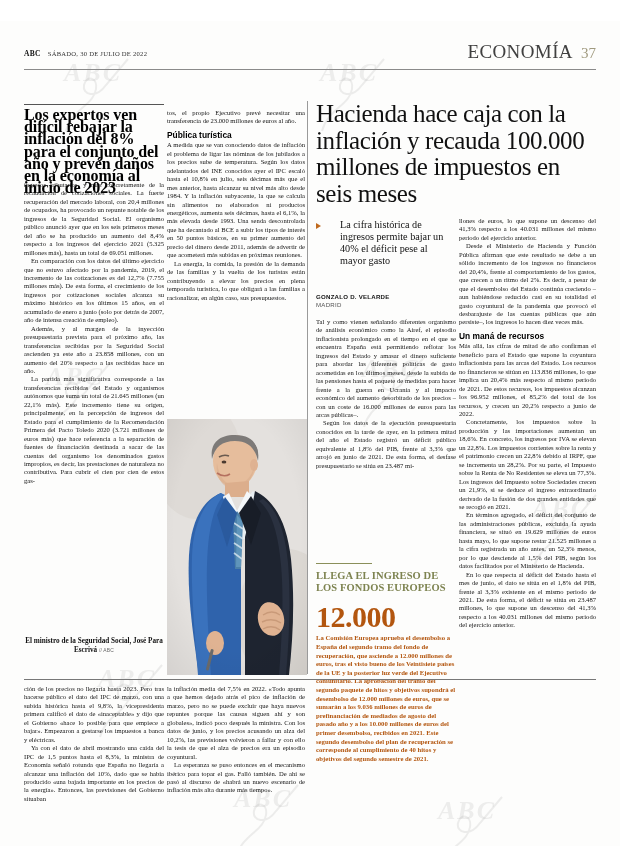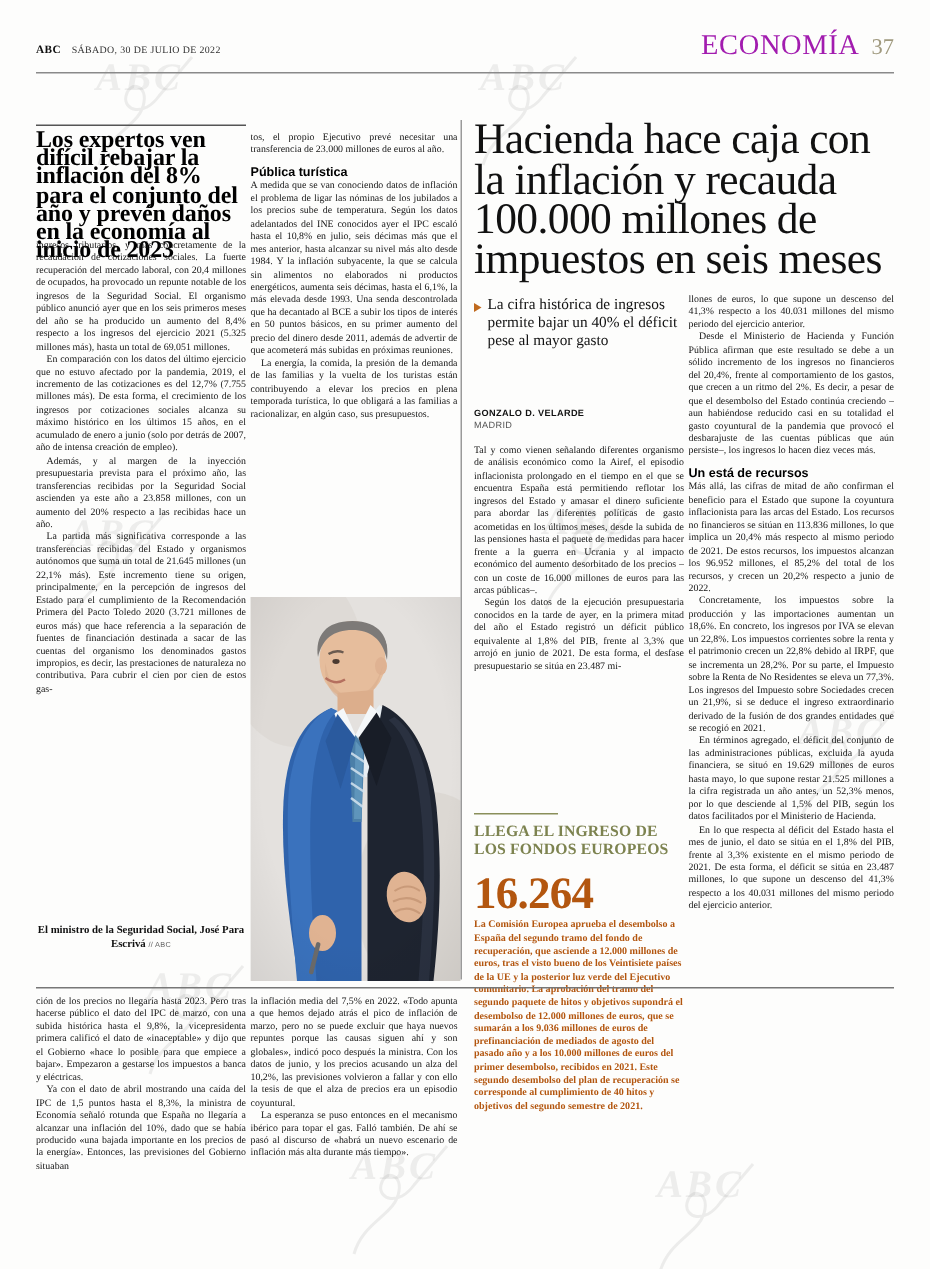--- a/index.html
+++ b/index.html
@@ -13,20 +13,21 @@
     position: relative;
     overflow: hidden;
     font-family: "Liberation Serif", "DejaVu Serif", serif;
     color: #1a1a1a;
   }
 
   .page {
     position: absolute;
     inset: 0;
     background: #fdfdfc;
+    margin-top: 21px;
   }
 
   
   .wm {
     position: absolute;
     color: rgba(120,120,120,0.13);
     font-family: "Liberation Serif", serif;
     font-weight: 700;
     font-style: italic;
     letter-spacing: 2px;
@@ -61,21 +62,21 @@
     color: #333;
   }
   .mast-right {
     position: absolute; right: 0; top: -6px;
     display: flex; align-items: baseline; gap: 8px;
   }
   .mast-section {
     font-family: "Liberation Serif", serif;
     font-size: 19px;
     letter-spacing: 0.4px;
-    color: #a21caf;
+    color: #404040;
   }
   .mast-page {
     font-family: "Liberation Serif", serif;
     font-size: 15px;
     color: #a09a7f;
     text-align: right;
   }
 
   
   .hrule {
@@ -122,28 +123,28 @@
     font-size: 16px;
     line-height: 12.2px;
     color: #000;
     letter-spacing: -0.1px;
   }
 
   
   .main-headline {
     font-family: "Liberation Serif", serif;
     font-weight: 400;
-    font-size: 29px;
+    font-size: 25px;
     line-height: 26.5px;
     color: #111;
     letter-spacing: -0.4px;
   }
   .kicker {
     display: flex;
-    gap: 4px;
+    gap: 19px;
     align-items: flex-start;
   }
   .kicker-bullet {
     flex: 0 0 auto;
     width: 0; height: 0;
     border-top: 3.4px solid transparent;
     border-bottom: 3.4px solid transparent;
     border-left: 5px solid #c06a1e;
     margin-top: 3.5px;
   }
@@ -395,28 +396,28 @@
   </div>
 
   <div class="col body-text" style="left:316px; top:297px; width:140px;">
     <p class="noindent">Tal y como vienen señalando diferentes organismo de análisis económico como la Airef, el episodio inflacionista prolongado en el tiempo en el que se encuentra España está permitiendo reflotar los ingresos del Estado y amasar el dinero suficiente para abordar las diferentes políticas de gasto acometidas en los últimos meses, desde la subida de las pensiones hasta el paquete de medidas para hacer frente a la guerra en Ucrania y al impacto económico del aumento desorbitado de los precios –con un coste de 16.000 millones de euros para las arcas públicas–.</p>
     <p>Según los datos de la ejecución presupuestaria conocidos en la tarde de ayer, en la primera mitad del año el Estado registró un déficit público equivalente al 1,8% del PIB, frente al 3,3% que arrojó en junio de 2021. De esta forma, el desfase presupuestario se sitúa en 23.487 mi-</p>
   </div>
 
   <div class="infobox" style="left:316px; top:542px; width:140px;">
     <div class="infobox-rule"></div>
     <div class="infobox-title">LLEGA EL INGRESO DE LOS FONDOS EUROPEOS</div>
-    <div class="infobox-number">16.264</div>
+    <div class="infobox-number">12.000</div>
     <div class="infobox-body">La Comisión Europea aprueba el desembolso a España del segundo tramo del fondo de recuperación, que asciende a 12.000 millones de euros, tras el visto bueno de los Veintisiete países de la UE y la posterior luz verde del Ejecutivo comunitario. La aprobación del tramo del segundo paquete de hitos y objetivos supondrá el desembolso de 12.000 millones de euros, que se sumarán a los 9.036 millones de euros de prefinanciación de mediados de agosto del pasado año y a los 10.000 millones de euros del primer desembolso, recibidos en 2021. Este segundo desembolso del plan de recuperación se corresponde al cumplimiento de 40 hitos y objetivos del segundo semestre de 2021.</div>
   </div>
 
   <div class="col body-text" style="left:459px; top:196px; width:137px;">
     <p class="noindent">llones de euros, lo que supone un descenso del 41,3% respecto a los 40.031 millones del mismo periodo del ejercicio anterior.</p>
     <p>Desde el Ministerio de Hacienda y Función Pública afirman que este resultado se debe a un sólido incremento de los ingresos no financieros del 20,4%, frente al comportamiento de los gastos, que crecen a un ritmo del 2%. Es decir, a pesar de que el desembolso del Estado continúa creciendo –aun habiéndose reducido casi en su totalidad el gasto coyuntural de la pandemia que provocó el desbarajuste de las cuentas públicas que aún persiste–, los ingresos lo hacen diez veces más.</p>
-    <div class="subhead">Un está de recursos</div>
+    <div class="subhead">Un maná de recursos</div>
     <p class="noindent">Más allá, las cifras de mitad de año confirman el beneficio para el Estado que supone la coyuntura inflacionista para las arcas del Estado. Los recursos no financieros se sitúan en 113.836 millones, lo que implica un 20,4% más respecto al mismo periodo de 2021. De estos recursos, los impuestos alcanzan los 96.952 millones, el 85,2% del total de los recursos, y crecen un 20,2% respecto a junio de 2022.</p>
     <p>Concretamente, los impuestos sobre la producción y las importaciones aumentan un 18,6%. En concreto, los ingresos por IVA se elevan un 22,8%. Los impuestos corrientes sobre la renta y el patrimonio crecen un 22,8% debido al IRPF, que se incrementa un 28,2%. Por su parte, el Impuesto sobre la Renta de No Residentes se eleva un 77,3%. Los ingresos del Impuesto sobre Sociedades crecen un 21,9%, si se deduce el ingreso extraordinario derivado de la fusión de dos grandes entidades que se recogió en 2021.</p>
     <p>En términos agregado, el déficit del conjunto de las administraciones públicas, excluida la ayuda financiera, se situó en 19.629 millones de euros hasta mayo, lo que supone restar 21.525 millones a la cifra registrada un año antes, un 52,3% menos, por lo que desciende al 1,5% del PIB, según los datos facilitados por el Ministerio de Hacienda.</p>
     <p>En lo que respecta al déficit del Estado hasta el mes de junio, el dato se sitúa en el 1,8% del PIB, frente al 3,3% existente en el mismo periodo de 2021. De esta forma, el déficit se sitúa en 23.487 millones, lo que supone un descenso del 41,3% respecto a los 40.031 millones del mismo periodo del ejercicio anterior.</p>
   </div>
 
   <div class="col body-text" style="left:24px; top:664px; width:140px;">
     <p class="noindent">ción de los precios no llegaría hasta 2023. Pero tras hacerse público el dato del IPC de marzo, con una subida histórica hasta el 9,8%, la vicepresidenta primera calificó el dato de «inaceptable» y dijo que el Gobierno «hace lo posible para que empiece a bajar». Empezaron a gestarse los impuestos a banca y eléctricas.</p>
     <p>Ya con el dato de abril mostrando una caída del IPC de 1,5 puntos hasta el 8,3%, la ministra de Economía señaló rotunda que España no llegaría a alcanzar una inflación del 10%, dado que se había producido «una bajada importante en los precios de la energía». Entonces, las previsiones del Gobierno situaban</p>
   </div>

